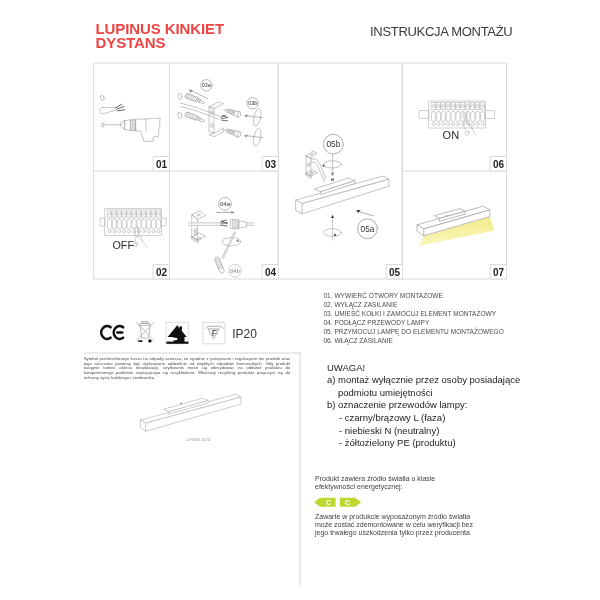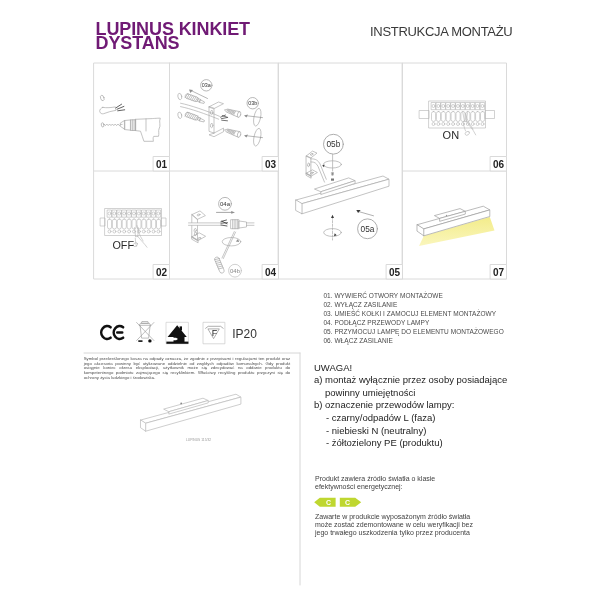--- a/index.html
+++ b/index.html
@@ -1,26 +1,26 @@
 <!DOCTYPE html>
 <html><head>
 <meta charset="utf-8">
 <style>
   html,body{margin:0;padding:0;}
   body{width:600px;height:600px;background:#fff;position:relative;overflow:hidden;
        font-family:"Liberation Sans", sans-serif;}
   .abs{position:absolute;}
-  #title{left:95.5px;top:21.6px;font-size:18px;font-weight:bold;color:#701a75;
+  #title{left:95.5px;top:21.6px;font-size:15px;font-weight:bold;color:#ef4444;
          line-height:14.6px;letter-spacing:-0.1px;}
   #instr{left:370px;top:23.7px;font-size:13px;color:#3a3a3a;letter-spacing:-0.3px;}
   #steps{left:323.4px;top:292.3px;font-size:6.5px;color:#4a4a4a;line-height:8.95px;letter-spacing:0.05px;}
   #para{left:83.7px;top:356.6px;width:206.5px;font-size:4.3px;color:#4d4d4d;line-height:4.9px;}
   #para div{text-align:justify;}
   #para div.j{text-align-last:justify;}
-  #uwaga{left:314px;top:361.5px;font-size:9.5px;color:#222;line-height:12.65px;}
+  #uwaga{left:327px;top:361.5px;font-size:9.5px;color:#222;line-height:12.65px;}
   #prod{left:315px;top:475.3px;font-size:7px;color:#3f3f3f;line-height:8.05px;}
   #zaw{left:315px;top:512.8px;font-size:7px;color:#3f3f3f;line-height:8.05px;}
   #lupi{left:186px;top:438.4px;font-size:3.3px;color:#9a9a9a;}
 </style>
 </head>
 <body>
 <div class="abs" id="title">LUPINUS KINKIET<br>DYSTANS</div>
 <div class="abs" id="instr">INSTRUKCJA MONTAŻU</div>
 
 <div class="abs" id="steps">
@@ -36,23 +36,23 @@
 <div class="j">Symbol przekreślonego kosza na odpady oznacza, że zgodnie z przepisami i regulacjami ten produkt oraz</div>
 <div class="j">jego akcesoria powinny być utylizowane oddzielnie od zwykłych odpadów komunalnych. Gdy produkt</div>
 <div class="j">osiągnie koniec okresu eksploatacji, użytkownik może się zdecydować na oddanie produktu do</div>
 <div class="j">kompetentnego podmiotu zajmującego się recyklinkiem. Właściwy recykling produktu przyczyni się do</div>
 <div>ochrony życia ludzkiego i środowiska.</div>
 </div>
 
 <div class="abs" id="uwaga">
 UWAGA!<br>
 a) montaż wyłącznie przez osoby posiadające<br>
-<span style="padding-left:11px;">powinny umiejętności</span><br>
+<span style="padding-left:11px;">podmiotu umiejętności</span><br>
 b) oznaczenie przewodów lampy:<br>
-<span style="padding-left:12px;">- czarny/odpadów L (faza)</span><br>
+<span style="padding-left:12px;">- czarny/brązowy L (faza)</span><br>
 <span style="padding-left:12px;margin-top:32px;">- niebieski N (neutralny)</span><br>
 <span style="padding-left:12px;">- żółtozielony PE (produktu)</span>
 </div>
 
 <div class="abs" id="prod">
 Produkt zawiera źródło światła o klasie<br>
 efektywności energetycznej:
 </div>
 
 <div class="abs" id="zaw">

